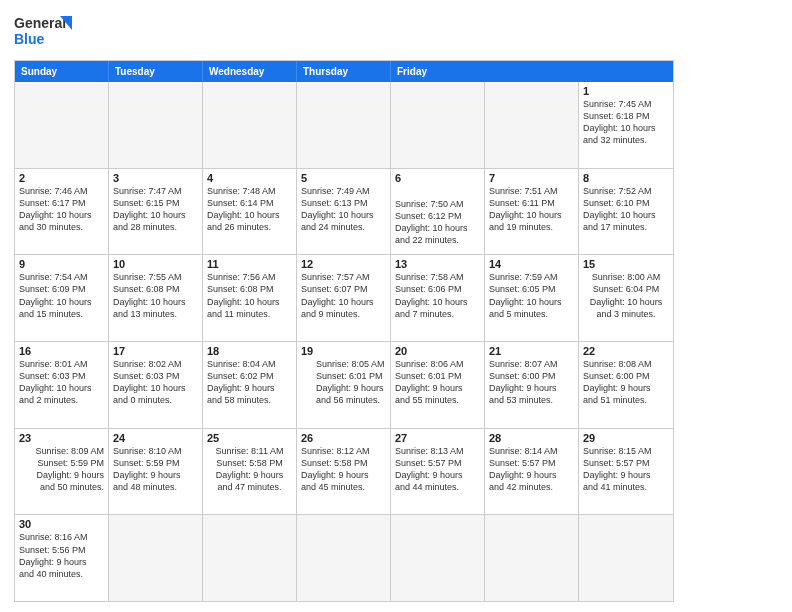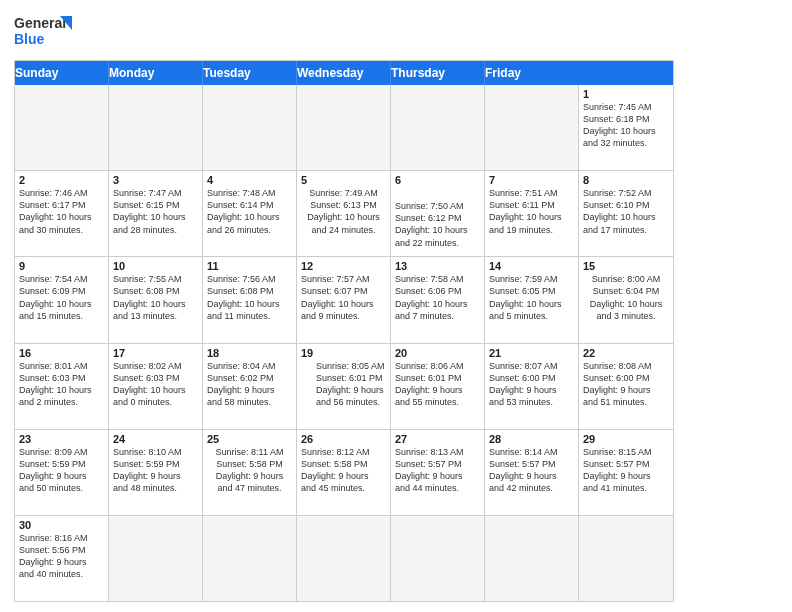--- a/index.html
+++ b/index.html
@@ -50,22 +50,22 @@
       border: 1px solid #ccc;
     }
     .cal-header {
       display: grid;
       grid-template-columns: repeat(7, 1fr);
       background: #1a73e8;
     }
     .cal-header-cell {
       color: #fff;
       font-weight: bold;
-      font-size: 12px;
-      padding: 5px 0;
+      font-size: 10px;
+      padding: 5px 6px;
       border-right: 1px solid #3a8af0;
     }
     .cal-header-cell:last-child { border-right: none; }
     .cal-body {
       flex: 1;
       display: flex;
       flex-direction: column;
     }
     .cal-row {
       display: grid;
@@ -112,21 +112,20 @@
       </div>
     <div class="title-block">
       <div class="month-title"></div>
       <div class="location"></div>
     </div>
   </div>
 
   <div class="calendar">
     <div class="cal-header">
     <div class="cal-header-cell">Sunday</div>
-        <div class="cal-header-cell">Monday</div>
         <div class="cal-header-cell">Tuesday</div>
         <div class="cal-header-cell">Wednesday</div>
         <div class="cal-header-cell">Thursday</div>
         <div class="cal-header-cell">Friday</div>
       </div>
     <div class="cal-body">
     <div class="cal-row">
           <div class="cal-cell empty"></div>
           <div class="cal-cell empty"></div>
           <div class="cal-cell empty"></div>
@@ -158,21 +157,21 @@
           </div>
           <div class="cal-cell">
             <div class="day-number">4</div>
             <div class="day-info" style="white-space: pre-line;">Sunrise: 7:48 AM
 Sunset: 6:14 PM
 Daylight: 10 hours
 and 26 minutes.</div>
           </div>
           <div class="cal-cell">
             <div class="day-number">5</div>
-            <div class="day-info" style="white-space: pre-line; text-align: center;">Sunrise: 7:49 AM
+            <div class="day-info" style="white-space: pre-line;">Sunrise: 7:49 AM
 Sunset: 6:13 PM
 Daylight: 10 hours
 and 24 minutes.</div>
           </div>
           <div class="cal-cell">
             <div class="day-number">6</div>
             <div class="day-info" style="white-space: pre-line; margin-top: 14px;">Sunrise: 7:50 AM
 Sunset: 6:12 PM
 Daylight: 10 hours
 and 22 minutes.</div>
@@ -290,21 +289,21 @@
             <div class="day-number">22</div>
             <div class="day-info" style="white-space: pre-line;">Sunrise: 8:08 AM
 Sunset: 6:00 PM
 Daylight: 9 hours
 and 51 minutes.</div>
           </div>
         </div>
         <div class="cal-row">
           <div class="cal-cell">
             <div class="day-number">23</div>
-            <div class="day-info" style="white-space: pre-line;">Sunrise: 8:09 AM
+            <div class="day-info" style="white-space: pre-line; text-align: right;">Sunrise: 8:09 AM
 Sunset: 5:59 PM
 Daylight: 9 hours
 and 50 minutes.</div>
           </div>
           <div class="cal-cell">
             <div class="day-number">24</div>
             <div class="day-info" style="white-space: pre-line;">Sunrise: 8:10 AM
 Sunset: 5:59 PM
 Daylight: 9 hours
 and 48 minutes.</div>

